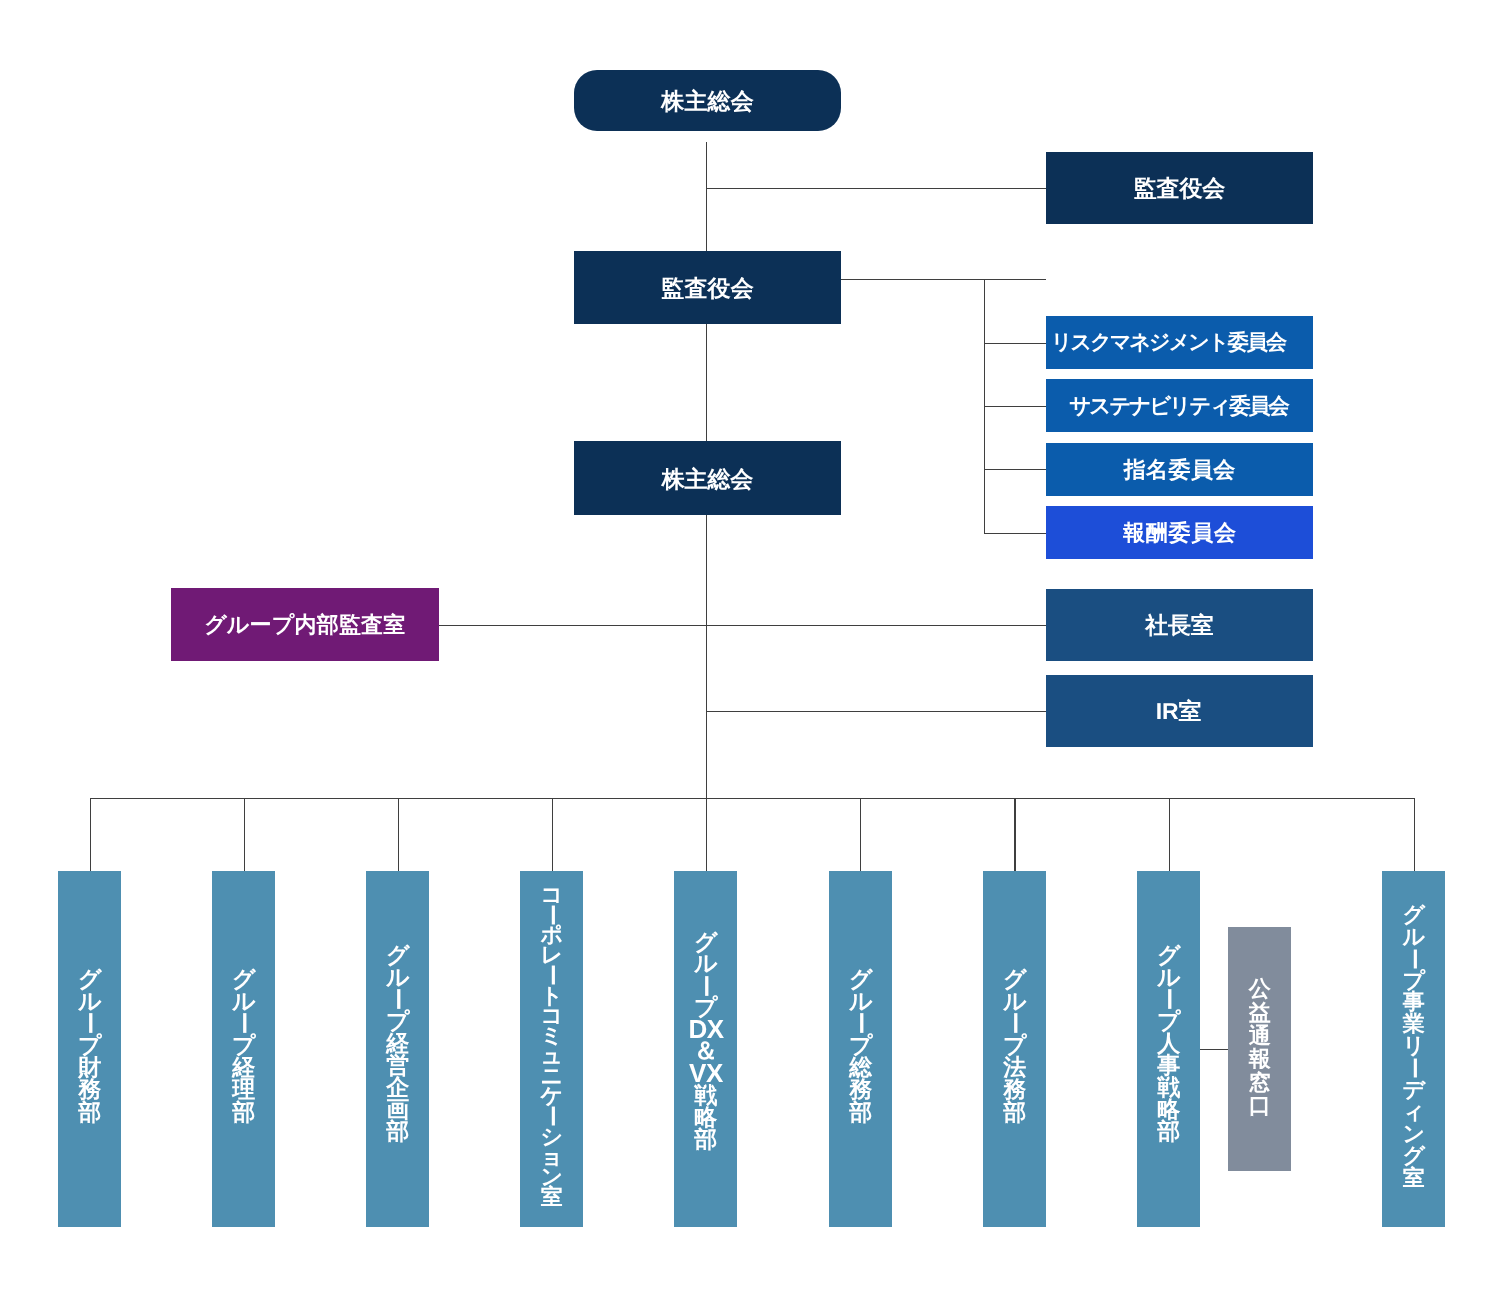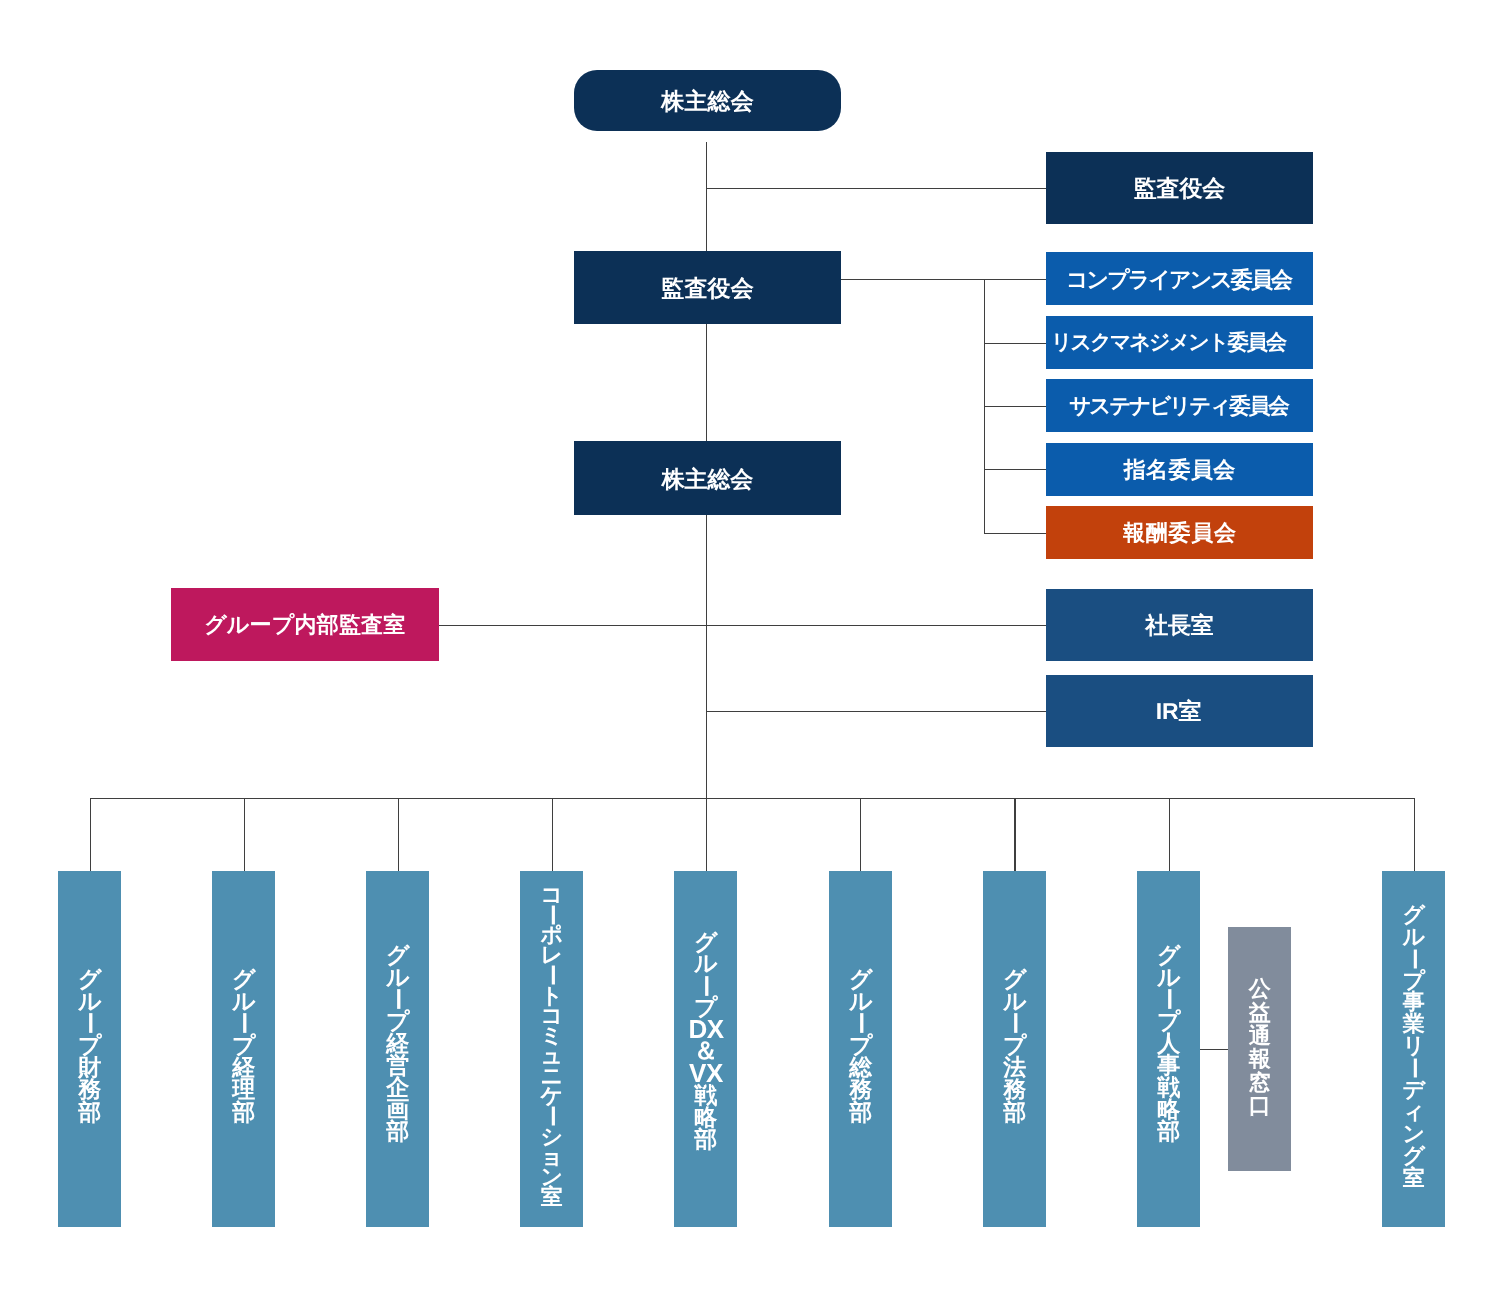--- a/index.html
+++ b/index.html
@@ -52,43 +52,40 @@
     </div>
   <div class="box" style="left: 1045.8px; top: 151.7px; width: 267px; height: 72.3px; background: rgb(12, 48, 86);">
       <span style="font-size: 23px; position: relative; top: 0.7px; letter-spacing: -0.1px; margin-right: 0.1px;">監査役会</span>
     </div>
   <div class="box" style="left: 574px; top: 251px; width: 267px; height: 73px; background: rgb(12, 48, 86);">
       <span style="font-size: 23px; position: relative; top: 1.3px; letter-spacing: 0.1px; margin-right: -0.1px;">監査役会</span>
     </div>
   <div class="box" style="left: 574px; top: 441px; width: 267px; height: 74px; background: rgb(12, 48, 86);">
       <span style="font-size: 23px; position: relative; top: 1.5px; letter-spacing: -0.1px; margin-right: 0.1px;">株主総会</span>
     </div>
-  <div class="box" style="left: 170.5px; top: 588.2px; width: 267.5px; height: 72.8px; background: #be185d;">
+  <div class="box" style="left: 170.5px; top: 588.2px; width: 267.5px; height: 72.8px; background: #701a75;">
       <span style="font-size: 22px; position: relative; top: 0.3px; letter-spacing: 0.2px; margin-right: -0.2px;">グループ内部監査室</span>
     </div>
   <div class="box" style="left: 1045.8px; top: 588.8px; width: 267px; height: 71.7px; background: rgb(26, 78, 129);">
       <span style="font-size: 23px; position: relative; top: 1.3px; letter-spacing: -0.2px; margin-right: 0.2px;">社長室</span>
     </div>
   <div class="box" style="left: 1045.8px; top: 674.6px; width: 267px; height: 71.7px; background: rgb(26, 78, 129);">
       <span style="font-size: 23px; position: relative; top: 1.3px; letter-spacing: -0.2px; margin-right: 2px;">IR室</span>
     </div>
 
-  <div class="box" style="left: 1045.8px; top: 252.4px; width: 267px; height: 53.4px; background: rgb(11, 92, 172);">
-      <span style="font-size: 22px; position: relative; top: 1.3px; letter-spacing: -1.9px; margin-right: 1.9px;">コンプライアンス委員会</span>
-    </div>
   <div class="box" style="left: 1045.8px; top: 315.8px; width: 267px; height: 53.4px; background: rgb(11, 92, 172);">
       <span style="font-size: 21px; position: relative; top: 0.3px; left: -1.5px; letter-spacing: -1.85px; margin-right: 20px;">リスクマネジメント委員会</span>
     </div>
   <div class="box" style="left: 1045.8px; top: 379.2px; width: 267px; height: 53.4px; background: rgb(11, 92, 172);">
       <span style="font-size: 21.5px; position: relative; top: 0.8px; letter-spacing: -2px; margin-right: 2px;">サステナビリティ委員会</span>
     </div>
   <div class="box" style="left: 1045.8px; top: 442.6px; width: 267px; height: 53.4px; background: rgb(11, 92, 172);">
       <span style="font-size: 22px; position: relative; top: 0.2px; letter-spacing: 0.4px; margin-right: -0.4px;">指名委員会</span>
     </div>
-  <div class="box" style="left: 1045.8px; top: 506px; width: 267px; height: 53.4px; background: #c2410c;">
+  <div class="box" style="left: 1045.8px; top: 506px; width: 267px; height: 53.4px; background: #1d4ed8;">
       <span style="font-size: 22px; position: relative; top: 0.2px; letter-spacing: 0.7px; margin-right: -0.7px;">報酬委員会</span>
     </div>
 
   <div class="box vcol" style="left: 57.9px; width: 63.4px; height: 356px; background: rgb(78, 143, 177); top: 871px;">
       <div class="vwrap" style="width: 63.4px; height: 356px; top: -3.8px;">
         <span class="vbox" style="font-size: 23px;">
           <span class="vch" style="height: 22.2px; line-height: 22.2px;">グ</span>
           <span class="vch" style="height: 22.2px; line-height: 22.2px;">ル</span>
           <span class="vch" style="height: 22.2px; line-height: 22.2px;"><span style="display: inline-block; transform: rotate(90deg);">ー</span></span>
           <span class="vch" style="height: 22.2px; line-height: 22.2px;">プ</span>

